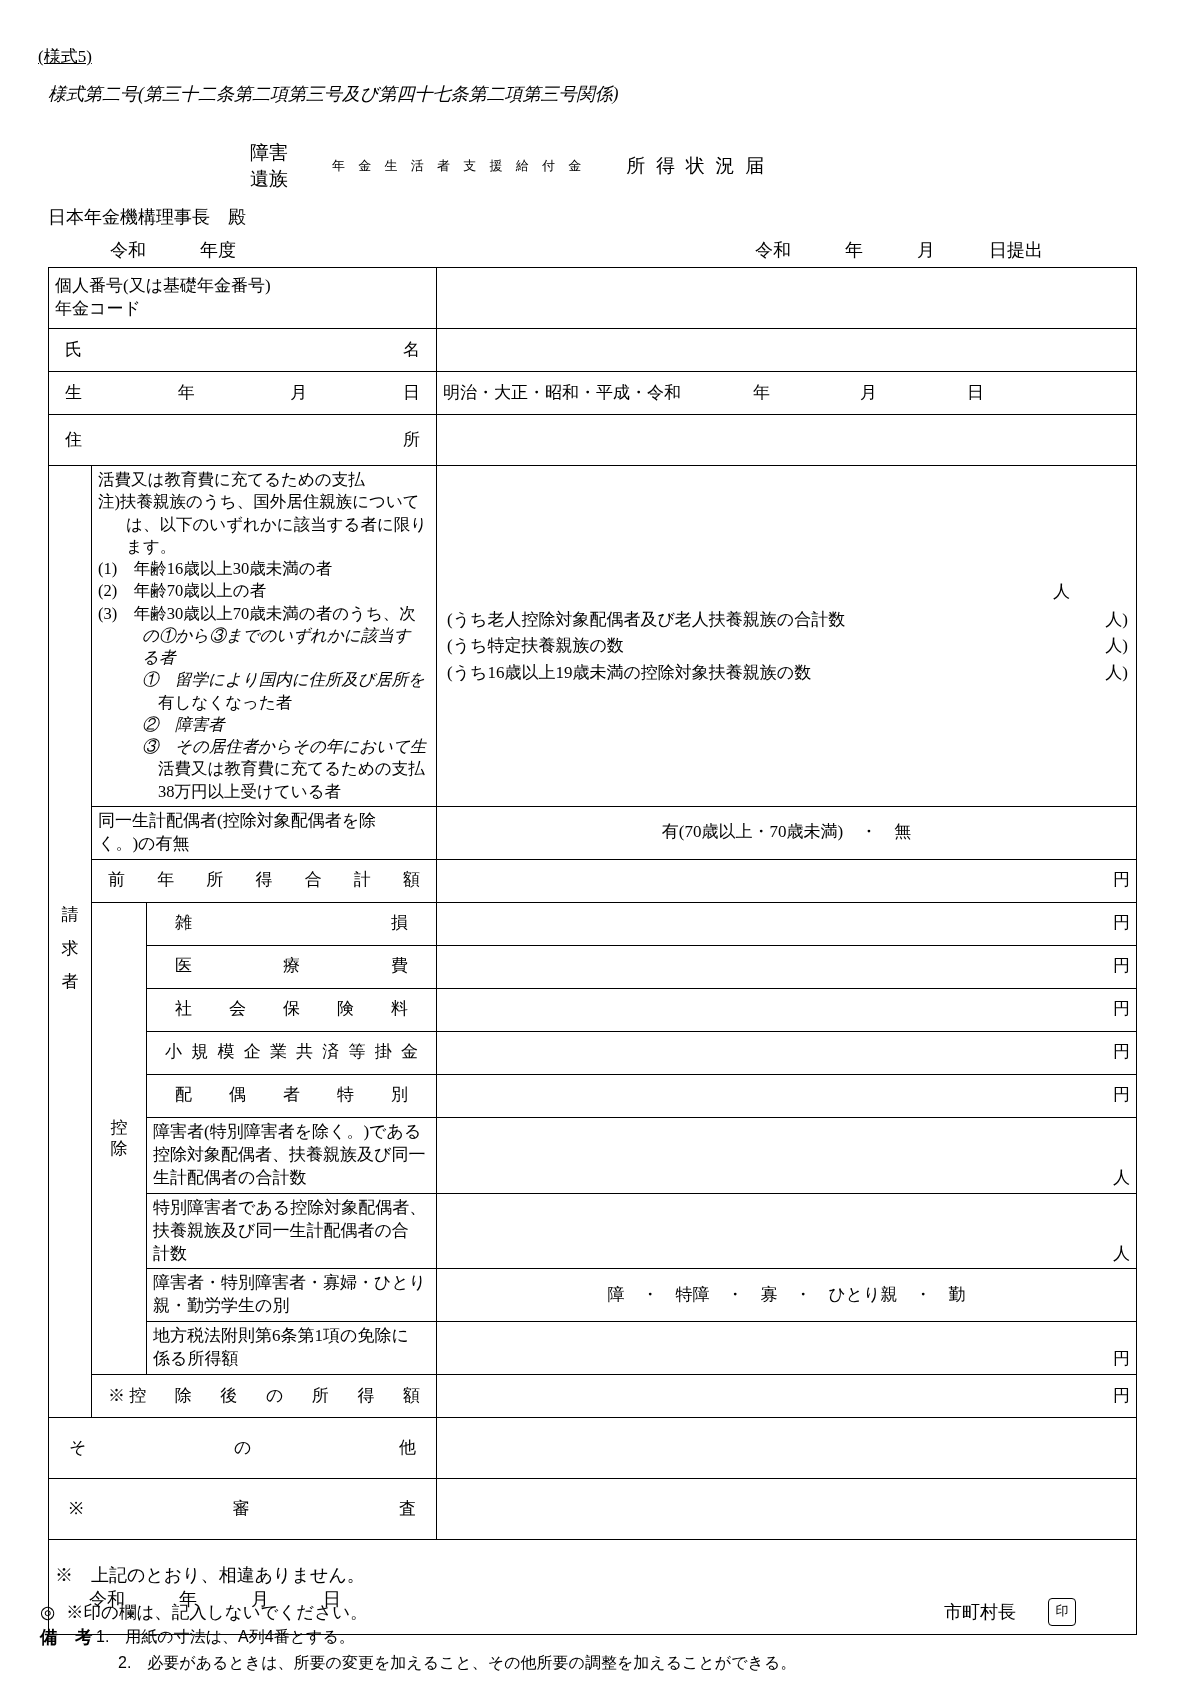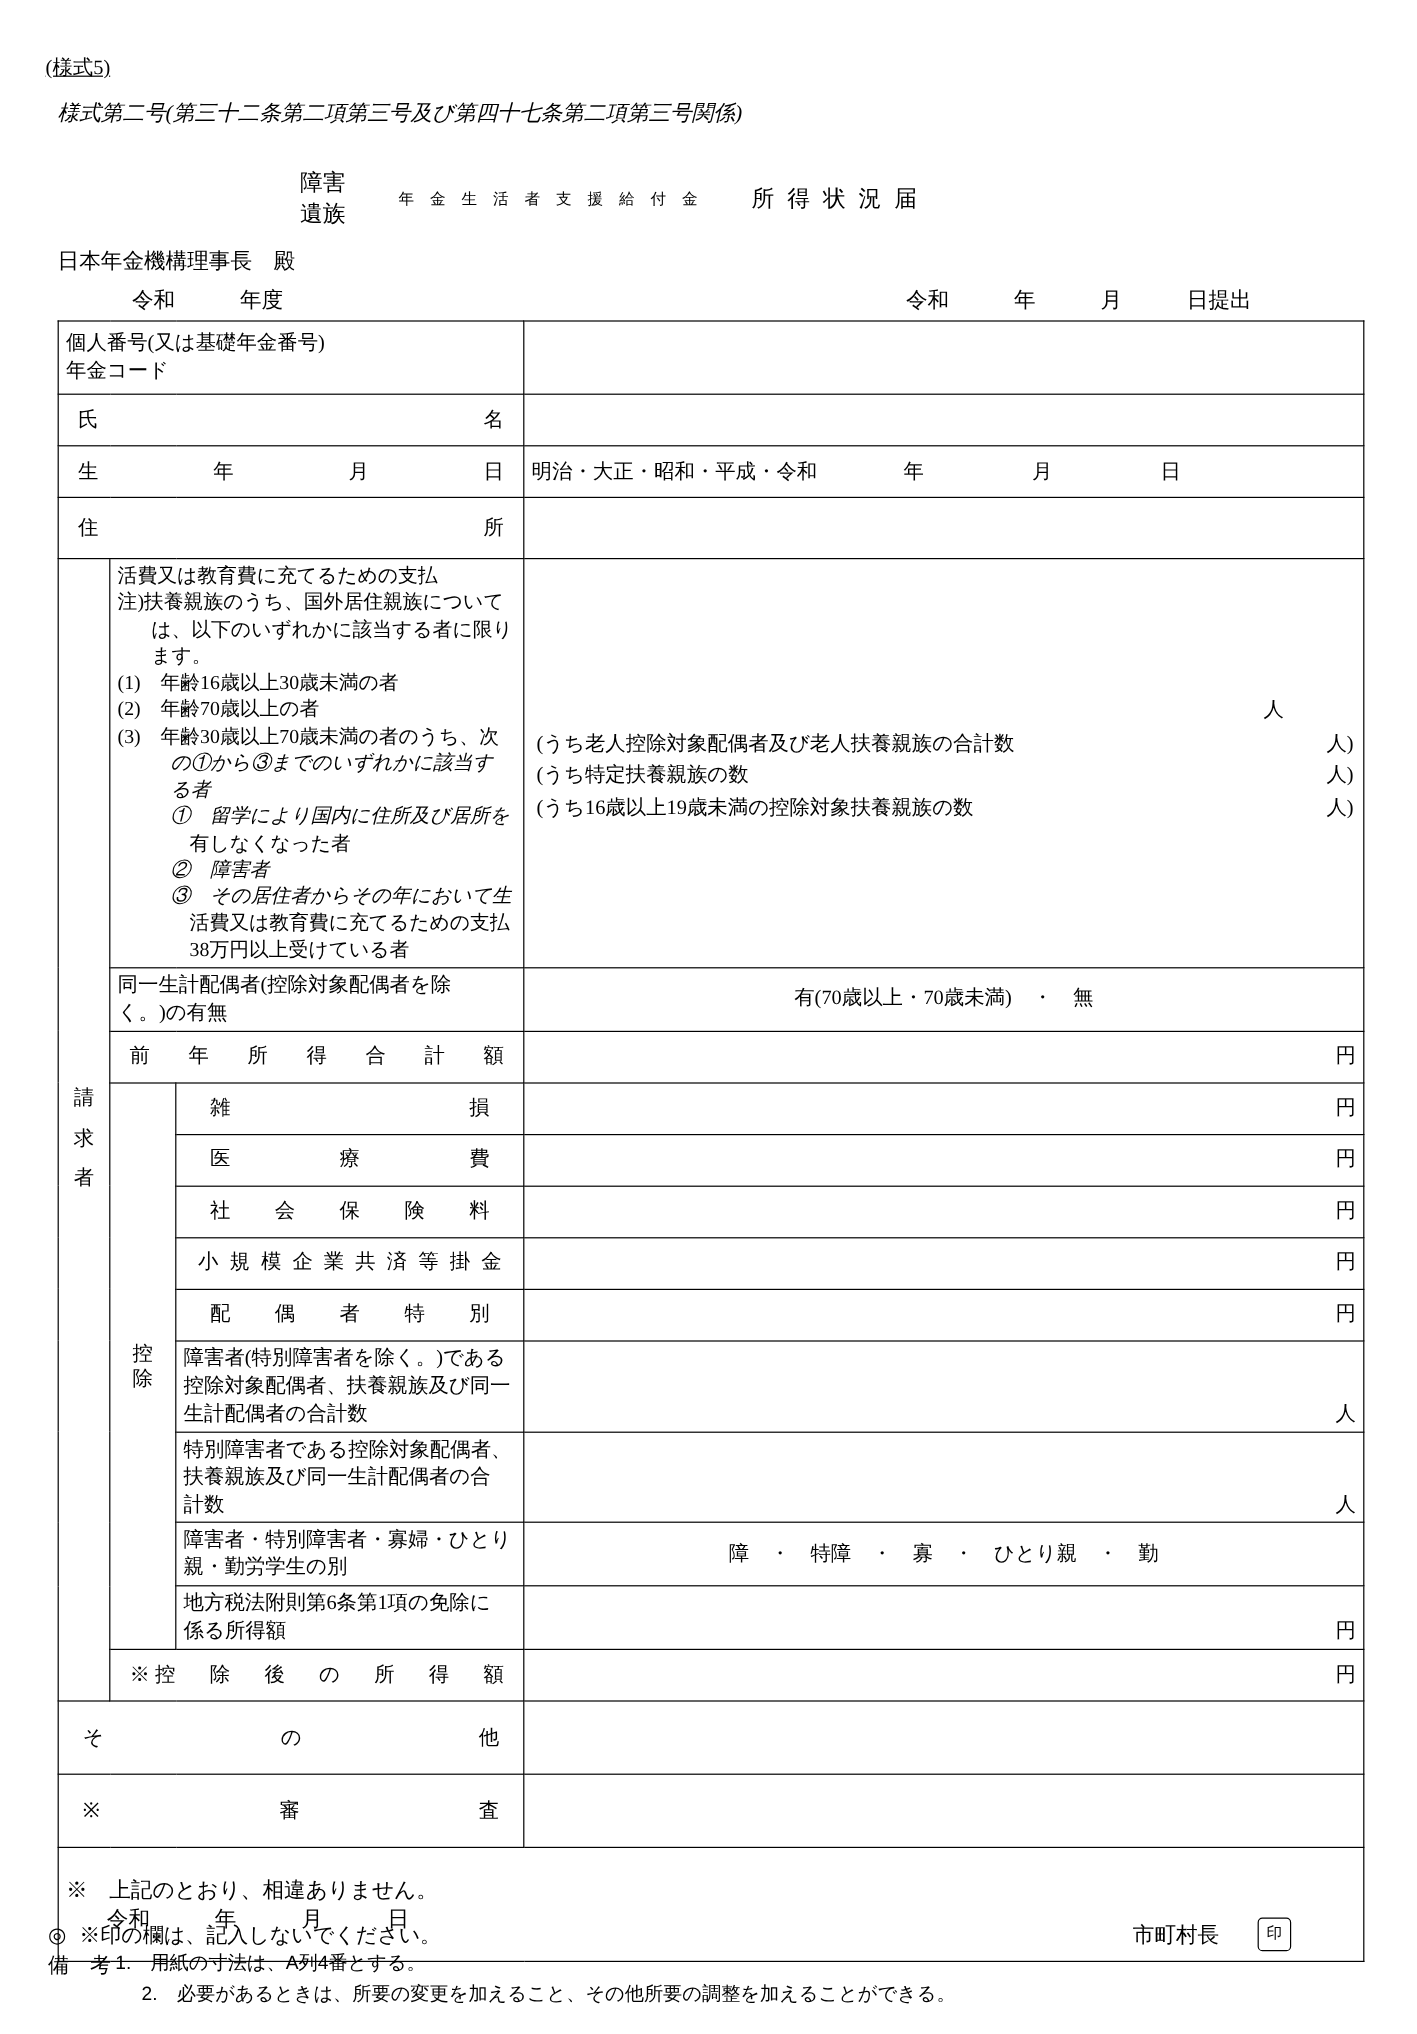--- a/index.html
+++ b/index.html
@@ -451,21 +451,21 @@
       </tr>
     </tbody>
   </table>
 
   <div class="footer">
     <div class="f-row">
       <span class="f-lead">◎</span>
       <span>※印の欄は、記入しないでください。</span>
     </div>
     <div class="f-row">
-      <span style="width:56px;">備　考</span>
+      <span style="width:56px;font-weight:bold;">備　考</span>
       <span class="mono-note">1.　用紙の寸法は、A列4番とする。</span>
     </div>
     <div class="f-row">
       <span style="width:78px;"></span>
       <span class="mono-note">2.　必要があるときは、所要の変更を加えること、その他所要の調整を加えることができる。</span>
     </div>
   </div>
 
 </div>
 

